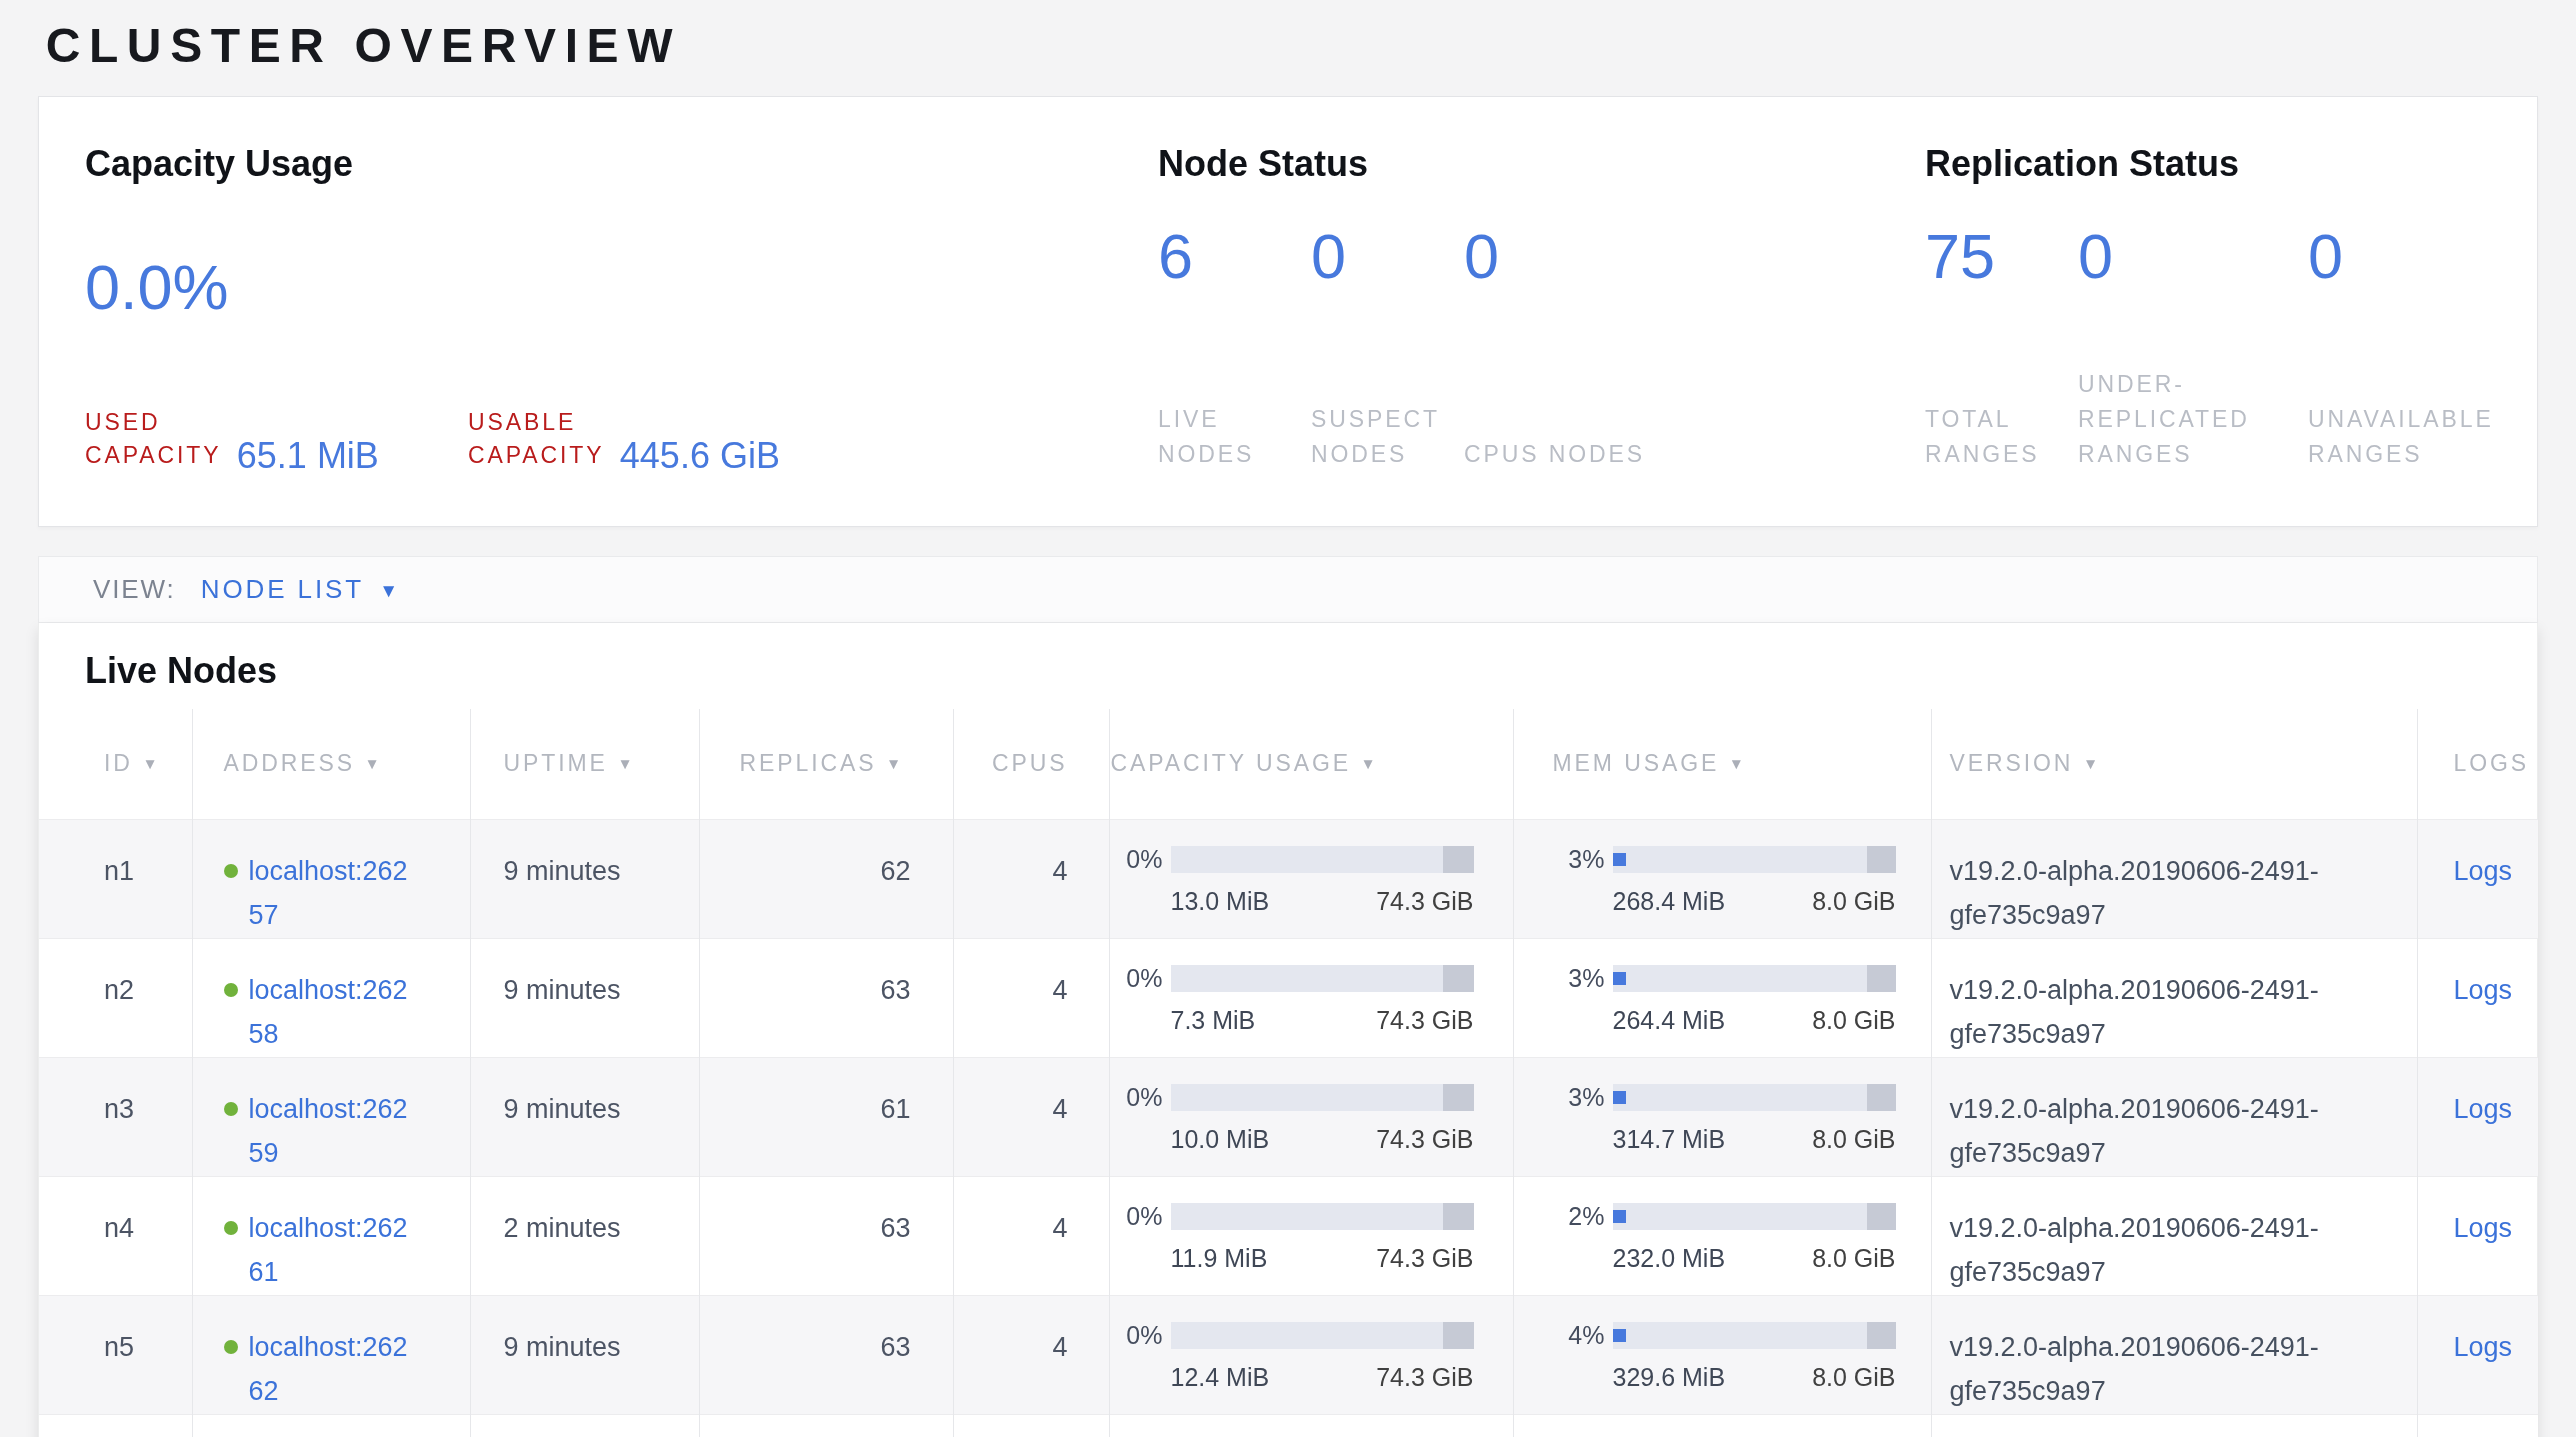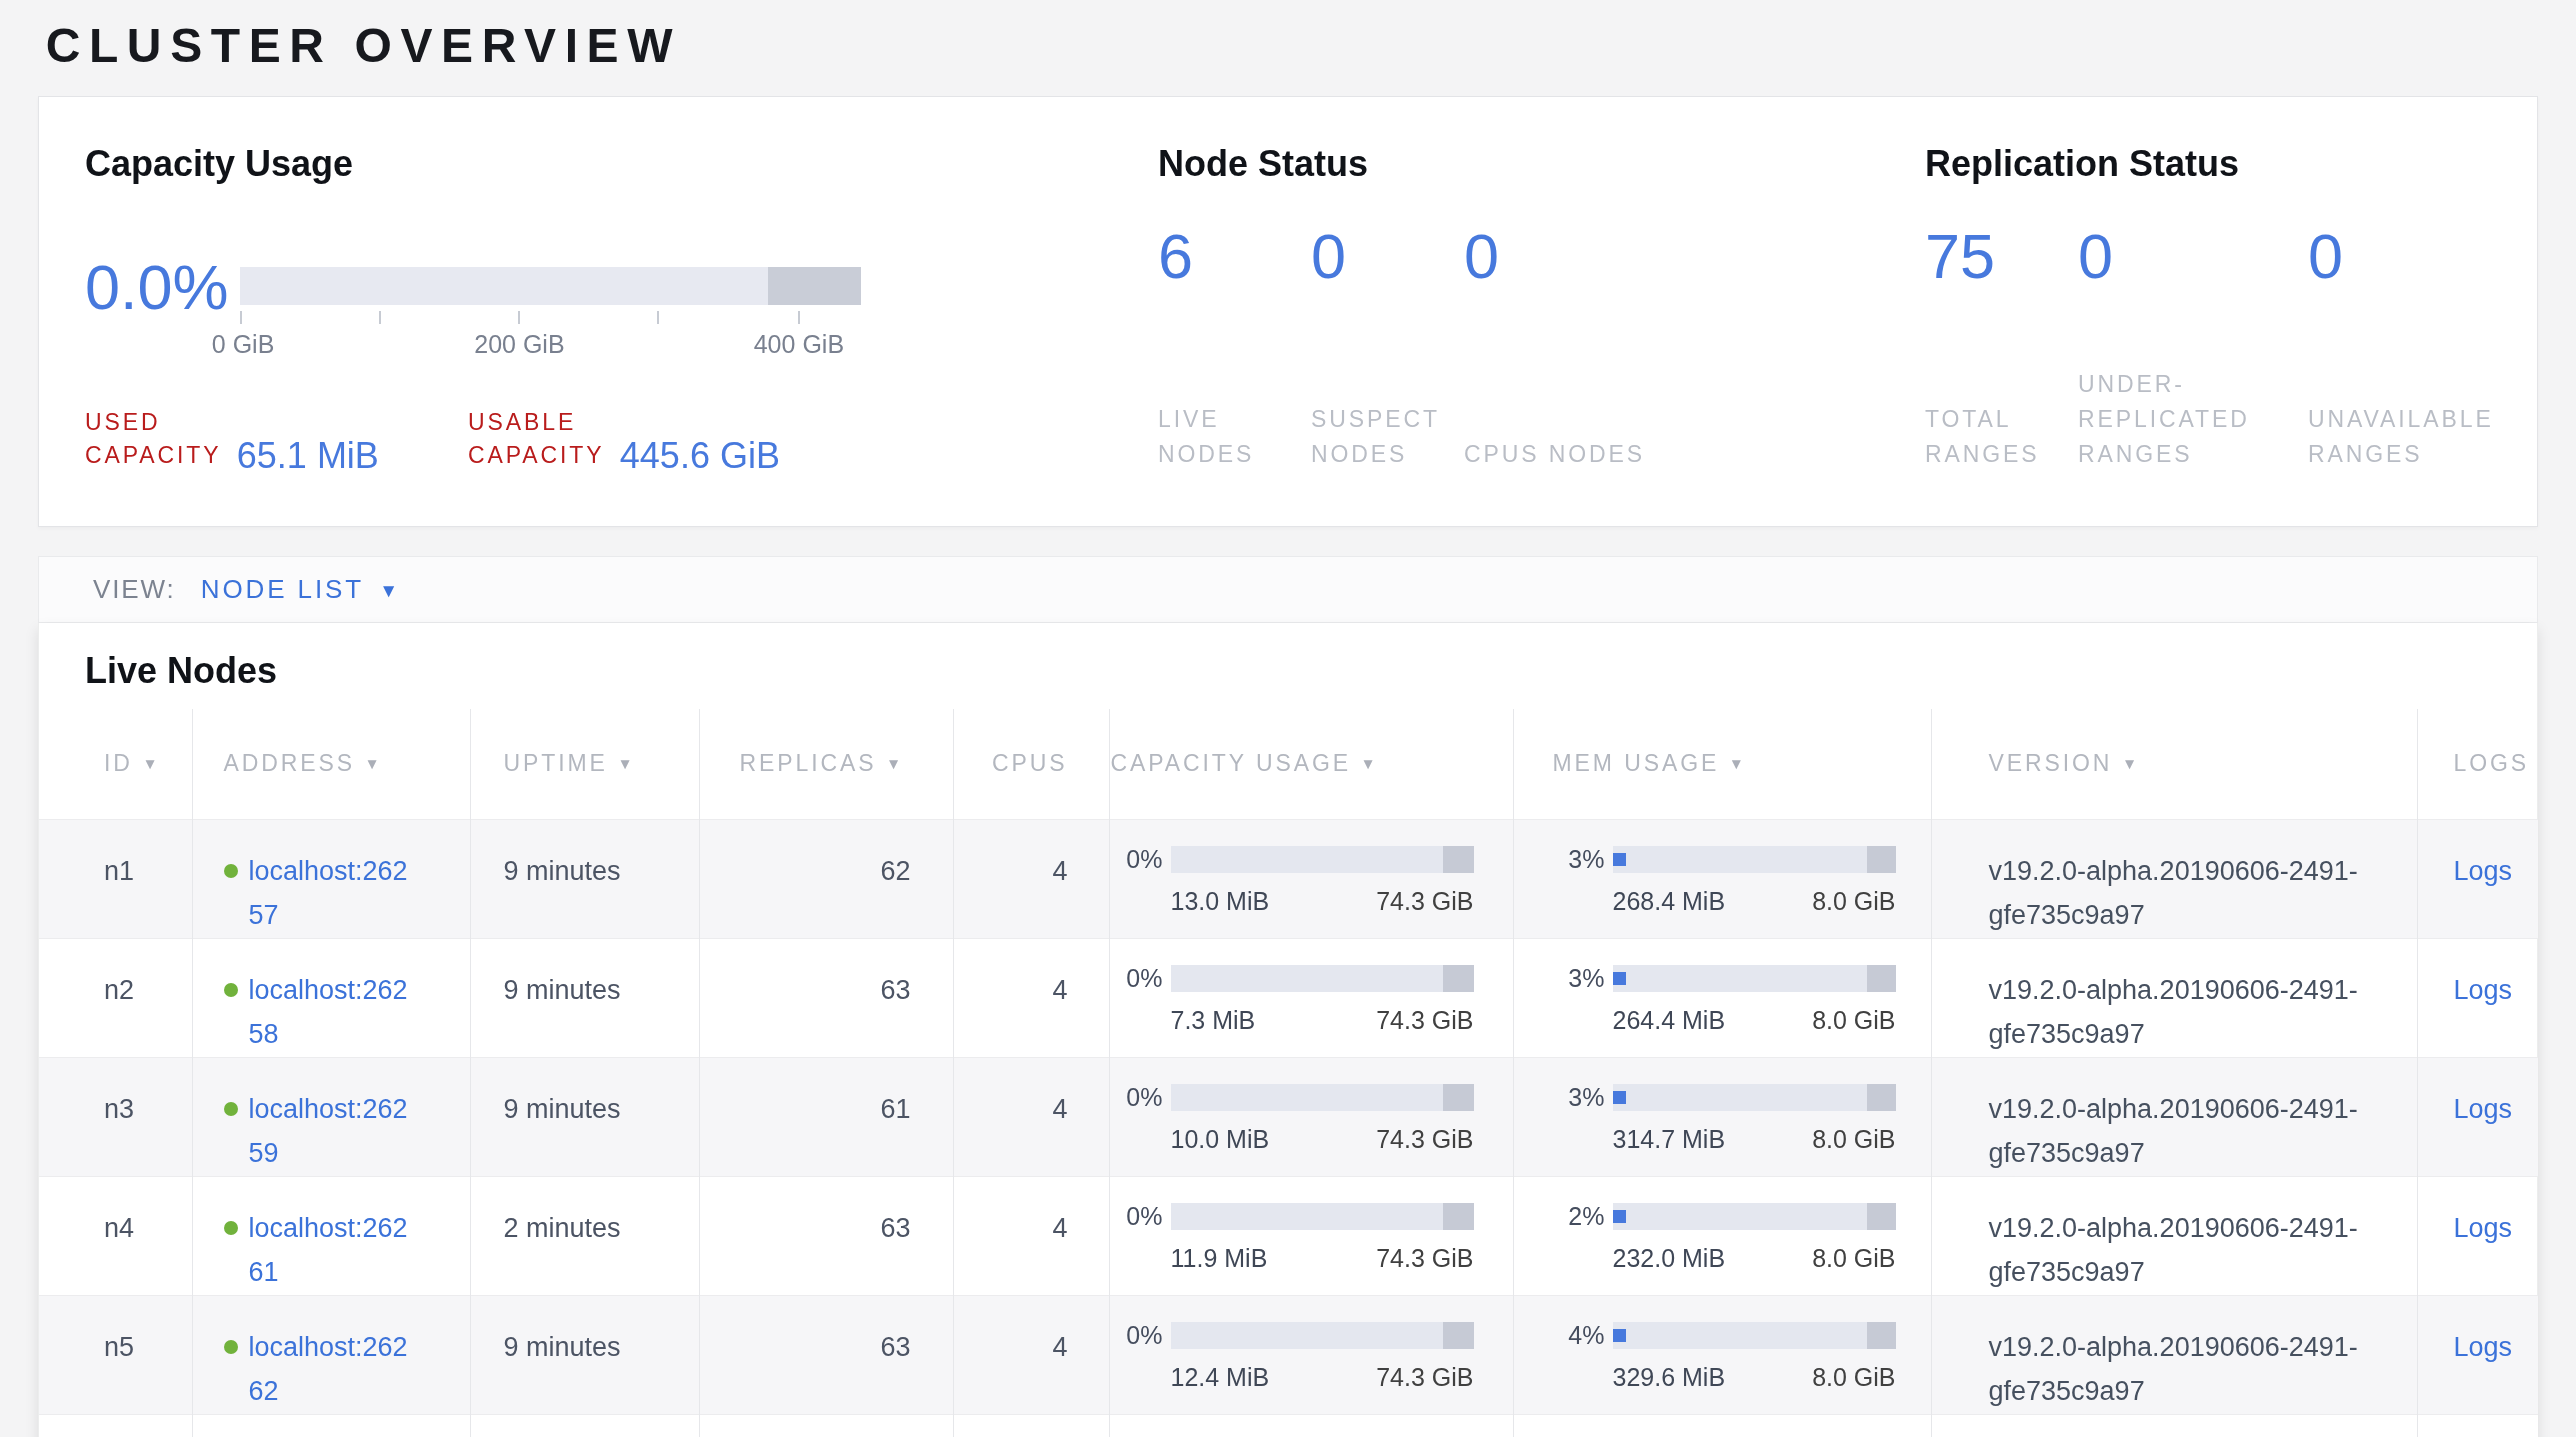--- a/index.html
+++ b/index.html
@@ -124,21 +124,21 @@
   }
   
   .c-id{padding-left:65px;}
   .c-addr{padding-left:31px;}
   .c-uptime{padding-left:33px;}
   .c-repl{text-align:right;padding-right:42px;}
   th.c-repl{text-align:left;padding-left:40px;padding-right:0;}
   .c-cpus{text-align:right;padding-right:41px;}
   .c-cap{padding-right:39px;}
   .c-mem{padding-left:39px;padding-right:35px;}
-  .c-ver{padding-left:57px;}
+  .c-ver{padding-left:18px;}
   .c-logs{padding-left:36px;}
 
   
   .addr-wrap{display:flex;align-items:flex-start;}
   .dot{width:14.4px;height:14.4px;border-radius:50%;background:var(--live_green);margin:15.3px 10.5px 0 0;flex:none;}
   a.addr{color:var(--link_blue);text-decoration:none;display:inline-block;width:165px;word-break:break-all;}
 
   
   td.usage{padding-top:21px;}
   .u-top{display:flex;align-items:center;height:38px;}
@@ -164,37 +164,20 @@
 <div class="wrap">
 
   <h1 class="page-title">CLUSTER OVERVIEW</h1>
 
   <div class="summary-card">
 
     <div class="sec sec-capacity">
       <h3 class="sec-heading">Capacity Usage</h3>
       <div class="cap-row">
         <div class="cap-pct">0.0%</div>
-        <div class="cap-chart">
-          <div class="cap-bar">
-            <div class="cap-bar-dark"></div>
-          </div>
-          <div class="cap-ticks">
-            <div class="tick t0"></div>
-            <div class="tick t1"></div>
-            <div class="tick t2"></div>
-            <div class="tick t3"></div>
-            <div class="tick t4"></div>
-          </div>
-          <div class="cap-ticklabels">
-            <span class="ticklabel tl0">0 GiB</span>
-            <span class="ticklabel tl1">200 GiB</span>
-            <span class="ticklabel tl2">400 GiB</span>
-          </div>
-        </div>
       </div>
       <div class="cap-stats">
         <div class="capstat first">
           <div class="capstat-label">
             <div>USED</div>
             <div>CAPACITY</div>
           </div>
           <div class="capstat-value">65.1 MiB</div>
         </div>
         <div class="capstat">

